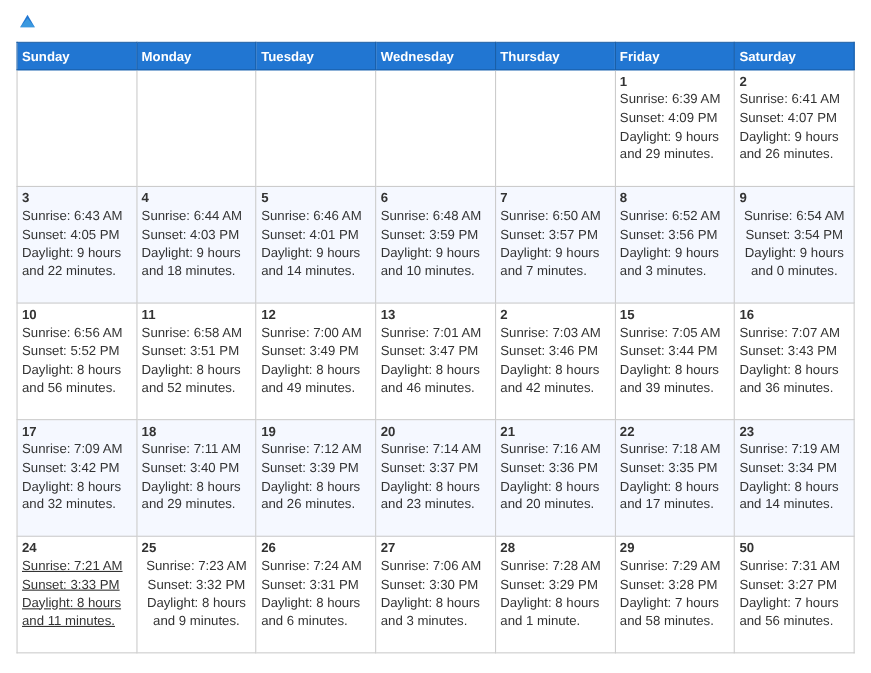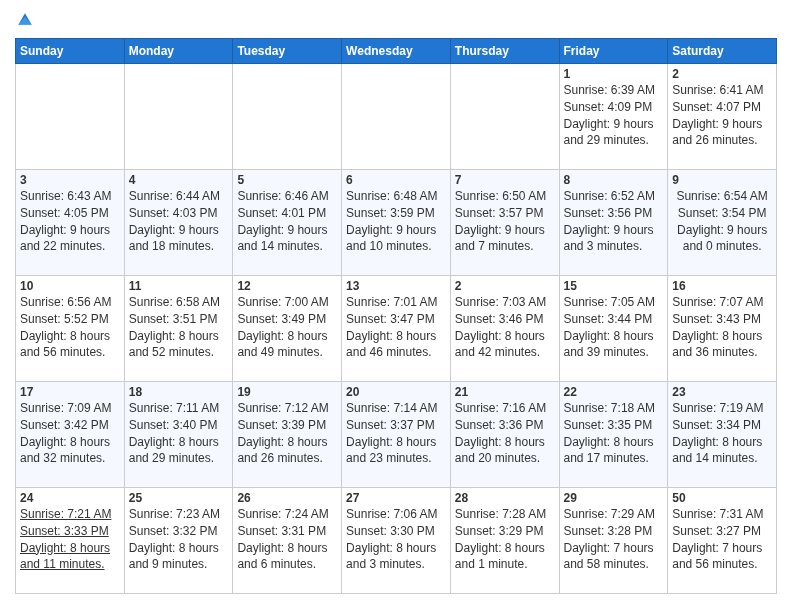--- a/index.html
+++ b/index.html
@@ -281,21 +281,21 @@
         </tr>
         <tr>
           <td>
             <span class="day-number">24</span>
             <div class="day-info" style="white-space: pre-line; text-decoration: underline;">Sunrise: 7:21 AM
 Sunset: 3:33 PM
 Daylight: 8 hours and 11 minutes.</div>
           </td>
           <td>
             <span class="day-number">25</span>
-            <div class="day-info" style="white-space: pre-line;">Sunrise: 7:23 AM
+            <div class="day-info" style="white-space: pre-line; text-align: center;">Sunrise: 7:23 AM
 Sunset: 3:32 PM
 Daylight: 8 hours and 9 minutes.</div>
           </td>
           <td>
             <span class="day-number">26</span>
             <div class="day-info" style="white-space: pre-line;">Sunrise: 7:24 AM
 Sunset: 3:31 PM
 Daylight: 8 hours and 6 minutes.</div>
           </td>
           <td>

